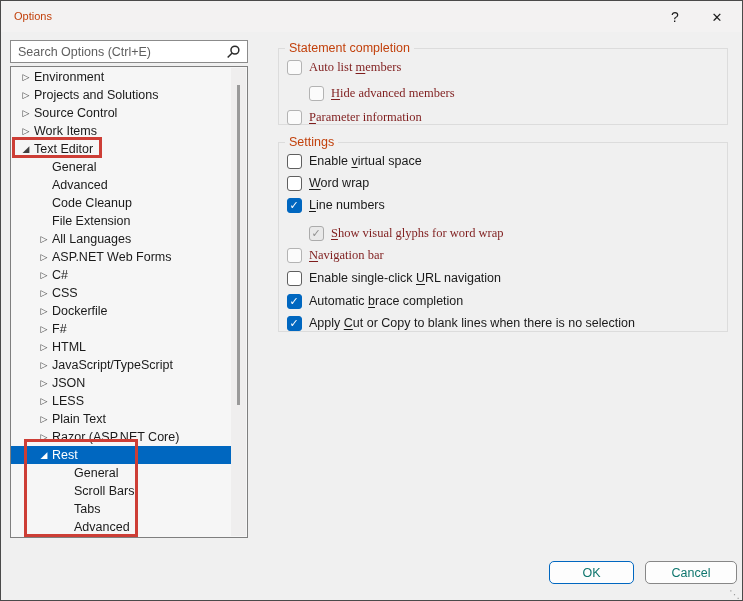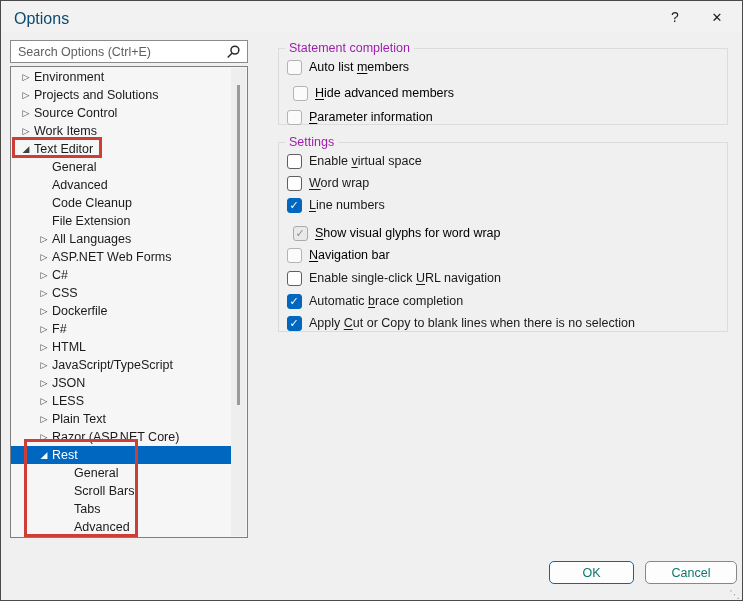--- a/index.html
+++ b/index.html
@@ -9,21 +9,21 @@
   .dialog {
     position:relative; width:743px; height:601px;
     background:#f0f0f0;
     box-shadow: inset 0 0 0 1px #4a4a4a;
     overflow:hidden;
     font-size:12.5px; color:#1a1a1a;
   }
 
   
   .titlebar { position:absolute; left:1px; top:1px; right:1px; height:31px; background:#f3f2f2; }
-  .title { position:absolute; left:13px; top:9px; font-size:16px; color:#0c4a6e; }
+  .title { position:absolute; left:13px; top:9px; font-size:11px; color:#c2410c; }
   .tb-btn { position:absolute; top:4px; width:32px; height:24px; display:flex; align-items:center; justify-content:center;
             font-size:14px; color:#1a1a1a; cursor:default; background:transparent; border:none; }
   .help-btn { left:658px; }
   .close-btn { left:700px; font-size:13px; }
 
   
   .search-wrap { position:absolute; left:10px; top:40px; width:238px; height:23px; }
   .search-input { width:100%; height:100%; border:1px solid #8b8b8b; background:#fff; padding:0 28px 0 7px;
                   font-family:"Liberation Sans",sans-serif; font-size:12.5px; color:#1a1a1a; outline:none; }
   .search-input::placeholder { color:#5f5f5f; }
@@ -47,32 +47,32 @@
 
   
   .anno { position:absolute; border:3px solid #cd3e36; pointer-events:none; z-index:5; }
   .anno-text-editor { left:12px; top:137px; width:90px; height:21px; }
   .anno-rest { left:24px; top:439px; width:114px; height:98px; }
 
   
   .group { position:absolute; left:278px; width:450px; border:1px solid #dcdcdc; }
   .group-sc { top:48px; height:77px; }
   .group-set { top:142px; height:190px;text-align:center; }
-  .group-title { position:absolute; top:-8px; left:6px; background:#f0f0f0; padding:0 4px; font-size:12.5px; color:#a21caf; }
+  .group-title { position:absolute; top:-8px; left:6px; background:#f0f0f0; padding:0 4px; font-size:12.5px; color:#c2410c; }
   .group-body { padding:8px 0 0 8px; }
 
   
   .cbrow { display:flex; align-items:center; height:20px; }
   .cbrow .cb { width:15px; height:15px; border:1px solid #5f5f5f; border-radius:3px; background:#fff;
                flex:0 0 15px; position:relative; }
   .cbrow .lbl { margin-left:7px; white-space:nowrap; }
-  .cbrow.ind { margin-left:6px; }
+  .cbrow.ind { margin-left:22px; }
   .cb.checked { background:#0067c0; border-color:#0067c0; }
   .cb.checked::after { content:"\2713"; position:absolute; left:1.5px; top:0.5px; font-size:11px; color:#fff; }
-  .cbrow.dis .lbl { color:#000000; }
+  .cbrow.dis .lbl { color:#7f1d1d;font-family:Liberation Serif, serif; }
   .cbrow.dis .cb { border-color:#b3b3b3; background:#fbfbfb; }
   .cbrow.dis .cb.checked { background:#e9e9e9; border-color:#ababab; }
   .cbrow.dis .cb.checked::after { color:#8f8f8f; }
   .ak { text-decoration:underline; text-underline-offset:1.5px; }
 
   .mt2{margin-top:2px}.mt3{margin-top:3px}.mt4{margin-top:4px}.mt6{margin-top:6px}.mt8{margin-top:8px}
 
   
   .btn { position:absolute; top:561px; height:23px; background:#fdfdfd; border-radius:5px;
          font-family:"Liberation Sans",sans-serif; font-size:12.5px; color:#0f766e;

